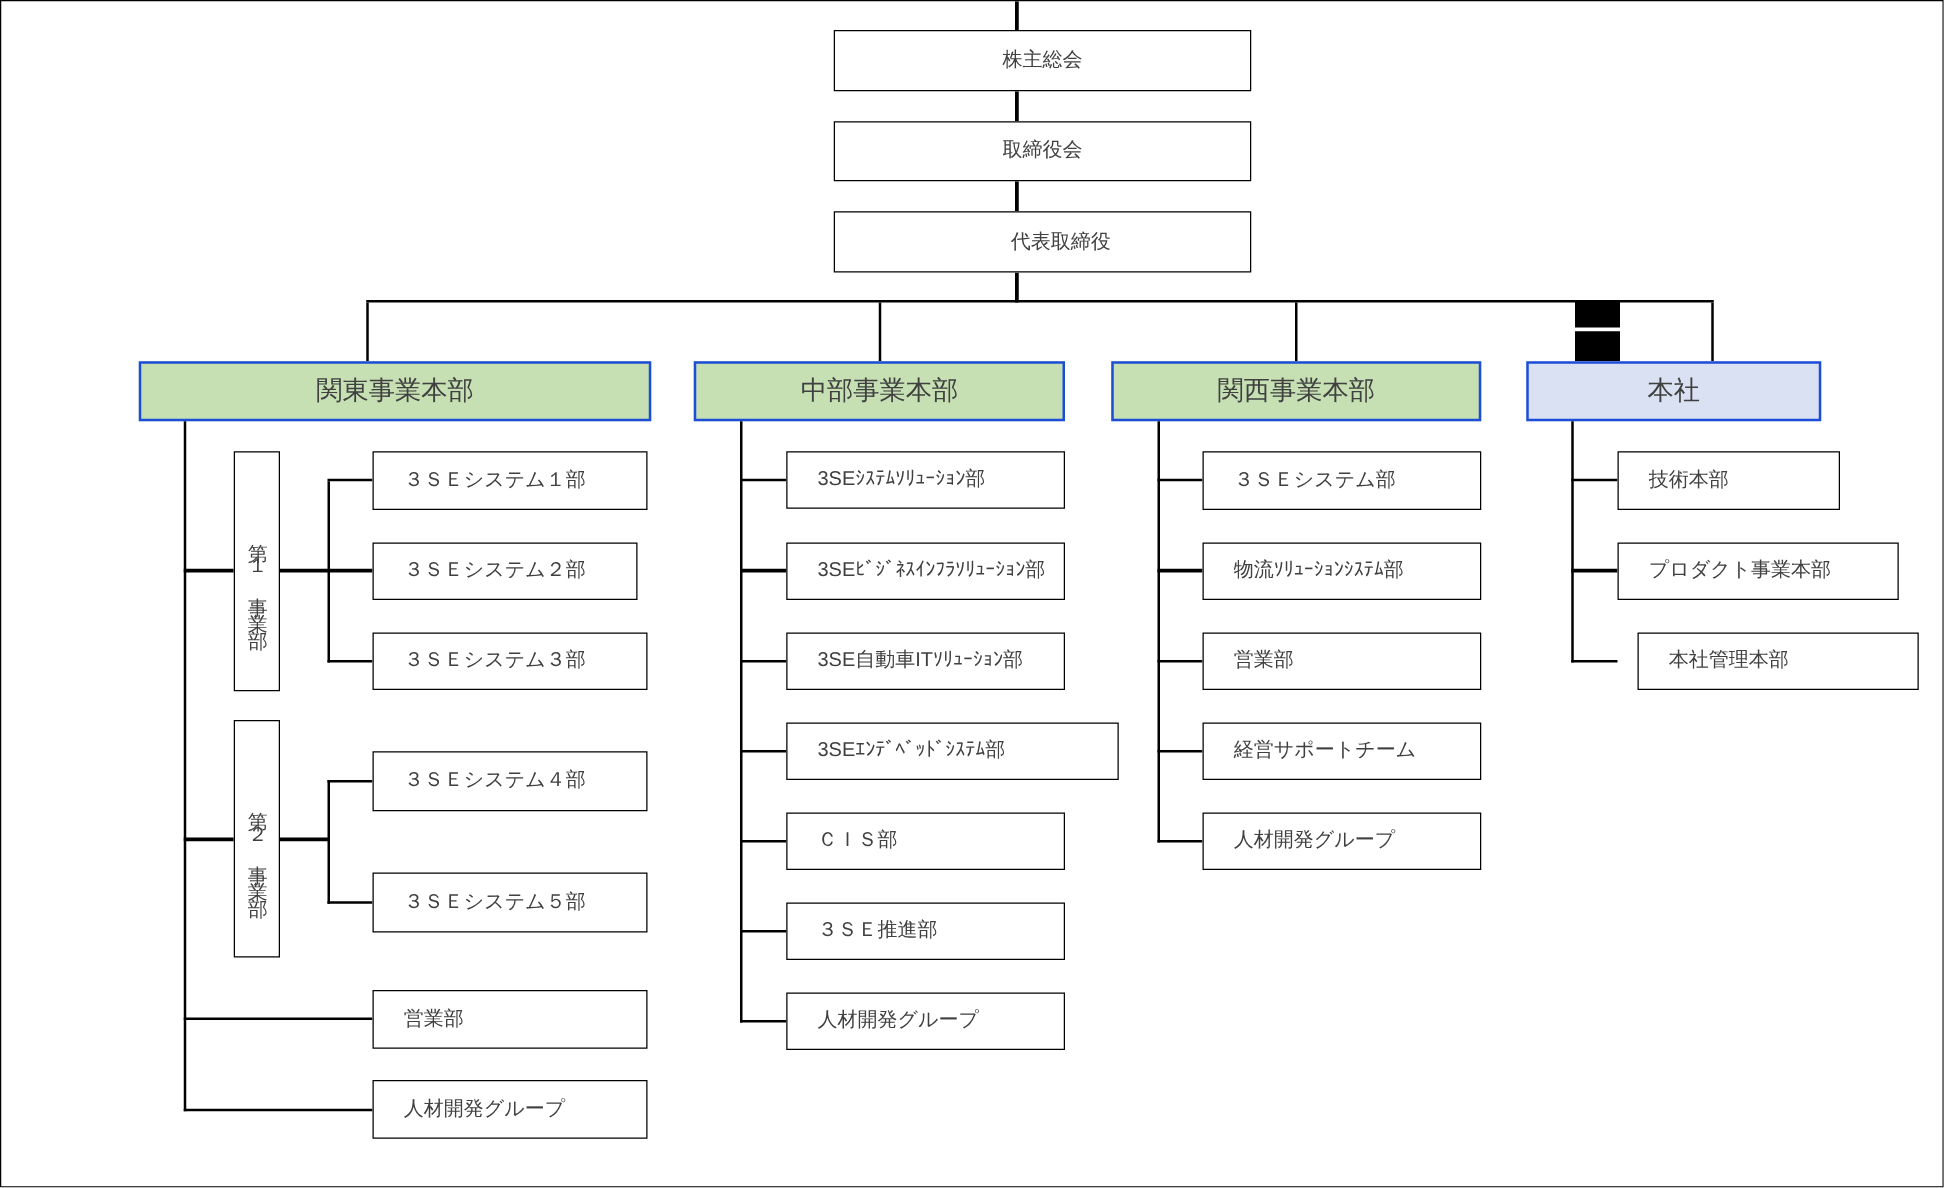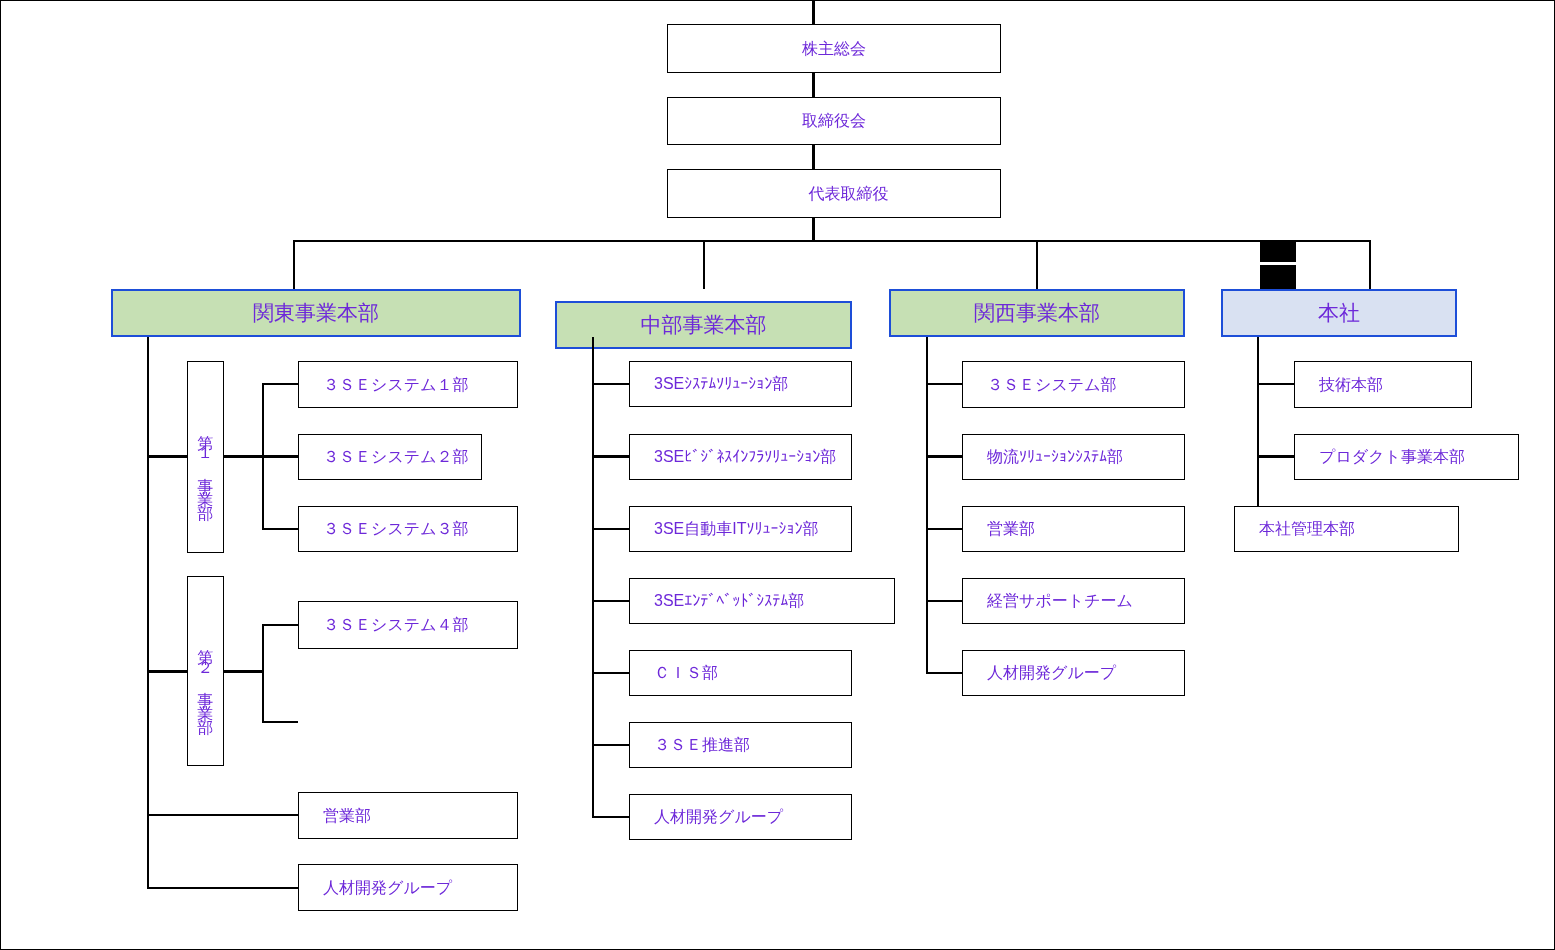--- a/index.html
+++ b/index.html
@@ -2,21 +2,21 @@
 <html><head>
 <meta charset="utf-8">
 <style>
   html,body{margin:0;padding:0;background:#fff;}
   #canvas{
     position:relative;
     width:1553px;height:948px;
     border:1px solid #000;
     background:#fff;
     font-family:"Liberation Sans","DejaVu Sans",sans-serif;
-    color:#6d28d9;
+    color:#404040;
     overflow:hidden;
   }
   .box{
     position:absolute;
     box-sizing:border-box;
     border:1px solid #000;
     background:#fff;
     display:flex;
     align-items:center;
     font-size:16px;
@@ -68,21 +68,21 @@
   <div class="line" style="left:702px;top:241px;width:2px;height:47px;"></div>
   <div class="line" style="left:1035px;top:241px;width:2px;height:47px;"></div>
   <div class="line" style="left:1368px;top:241px;width:2px;height:47px;"></div>
 
   <div class="sq" style="left:1259px;top:239px;width:36px;height:22px;"></div>
   <div class="sq" style="left:1259px;top:264px;width:36px;height:24px;"></div>
 
   <div class="box hdr green" style="left:110px;top:288px;width:410px;height:48px;">
       <span>関東事業本部</span>
     </div>
-  <div class="box hdr green" style="left:554px;top:288px;width:297px;height:48px;margin-top:12px;">
+  <div class="box hdr green" style="left:554px;top:288px;width:297px;height:48px;">
       <span>中部事業本部</span>
     </div>
   <div class="box hdr green" style="left:888px;top:288px;width:296px;height:48px;">
       <span>関西事業本部</span>
     </div>
   <div class="box hdr blue" style="left:1220px;top:288px;width:236px;height:48px;">
       <span>本社</span>
     </div>
 
   <div class="line" style="left:146px;top:336px;width:2px;height:552px;"></div>
@@ -91,37 +91,40 @@
   <div class="line" style="left:223px;top:454px;width:74px;height:3px;"></div>
   <div class="line" style="left:261px;top:384px;width:2px;height:145px;"></div>
   <div class="line" style="left:261px;top:382px;width:36px;height:2px;"></div>
   <div class="line" style="left:261px;top:527px;width:36px;height:2px;"></div>
   <div class="box vbox" style="left:186px;top:360px;width:37px;height:192px;">
       <span>第１事業部</span>
     </div>
   <div class="box left" style="left:297px;top:360px;width:220px;height:47px;">
       <span>３ＳＥシステム１部</span>
     </div>
-  <div class="box left" style="left:297px;top:433px;width:184px;height:46px;">
+  <div class="box left" style="left:297px;top:433px;width:212px;height:46px;">
       <span>３ＳＥシステム２部</span>
     </div>
   <div class="box left" style="left:297px;top:505px;width:220px;height:46px;">
       <span>３ＳＥシステム３部</span>
     </div>
 
   <div class="line" style="left:146px;top:669px;width:40px;height:3px;"></div>
   <div class="line" style="left:223px;top:669px;width:40px;height:3px;"></div>
   <div class="line" style="left:261px;top:623px;width:2px;height:99px;"></div>
   <div class="line" style="left:261px;top:623px;width:36px;height:2px;"></div>
   <div class="line" style="left:261px;top:720px;width:36px;height:2px;"></div>
   <div class="box vbox" style="left:186px;top:575px;width:37px;height:190px;">
       <span>第２事業部</span>
     </div>
   <div class="box left" style="left:297px;top:600px;width:220px;height:48px;">
       <span>３ＳＥシステム４部</span>
+    </div>
+  <div class="box left" style="left:297px;top:697px;width:220px;height:48px;">
+      <span>３ＳＥシステム５部</span>
     </div>
 
   <div class="line" style="left:146px;top:813px;width:151px;height:2px;"></div>
   <div class="line" style="left:146px;top:886px;width:151px;height:2px;"></div>
   <div class="box left" style="left:297px;top:791px;width:220px;height:47px;">
       <span>営業部</span>
     </div>
   <div class="box left" style="left:297px;top:863px;width:220px;height:47px;">
       <span>人材開発グループ</span>
     </div>
@@ -181,17 +184,17 @@
   <div class="line" style="left:1256px;top:336px;width:2px;height:193px;"></div>
   <div class="line" style="left:1256px;top:382px;width:37px;height:2px;"></div>
   <div class="line" style="left:1256px;top:454px;width:37px;height:3px;"></div>
   <div class="line" style="left:1256px;top:527px;width:37px;height:2px;"></div>
   <div class="box left" style="left:1293px;top:360px;width:178px;height:47px;">
       <span>技術本部</span>
     </div>
   <div class="box left" style="left:1293px;top:433px;width:225px;height:46px;">
       <span>プロダクト事業本部</span>
     </div>
-  <div class="box left" style="left:1233px;top:505px;width:225px;height:46px;">
+  <div class="box left" style="left:1309px;top:505px;width:225px;height:46px;">
       <span>本社管理本部</span>
     </div>
 
 </div>
 
 </body></html>

